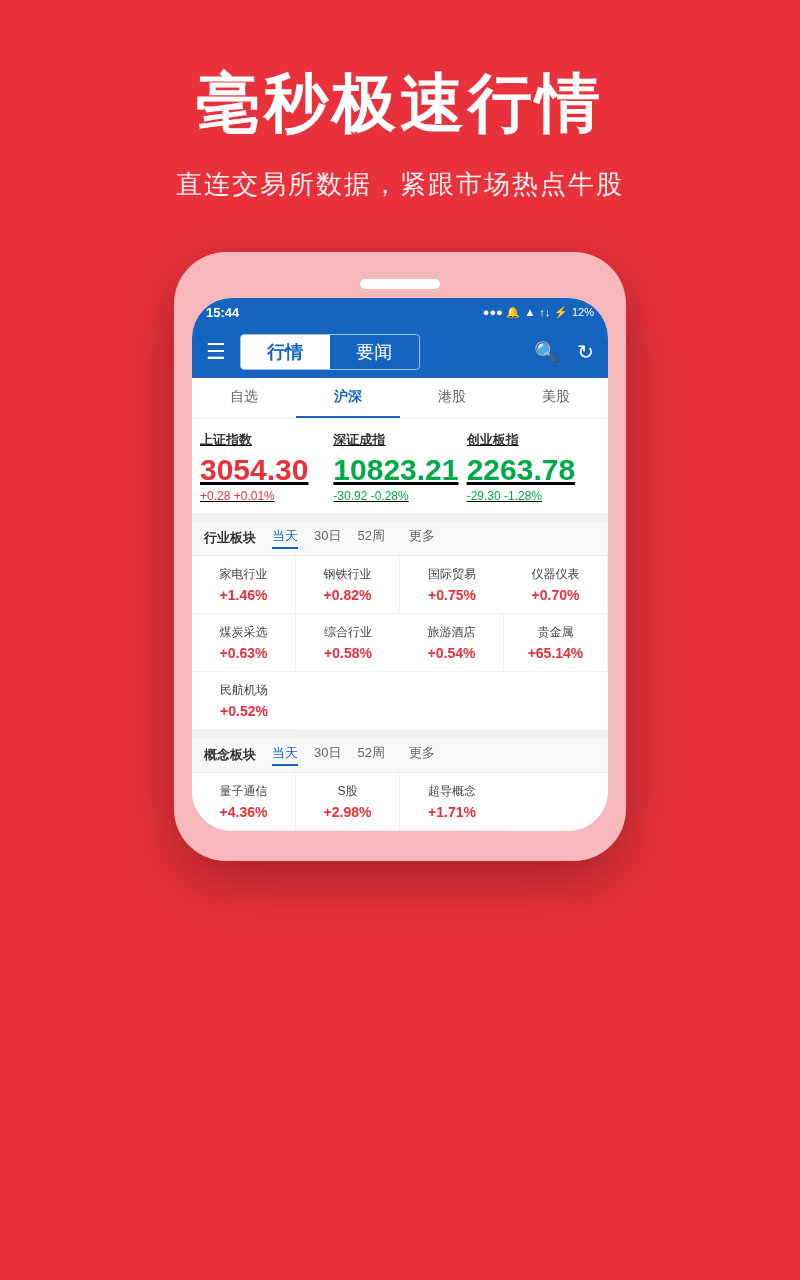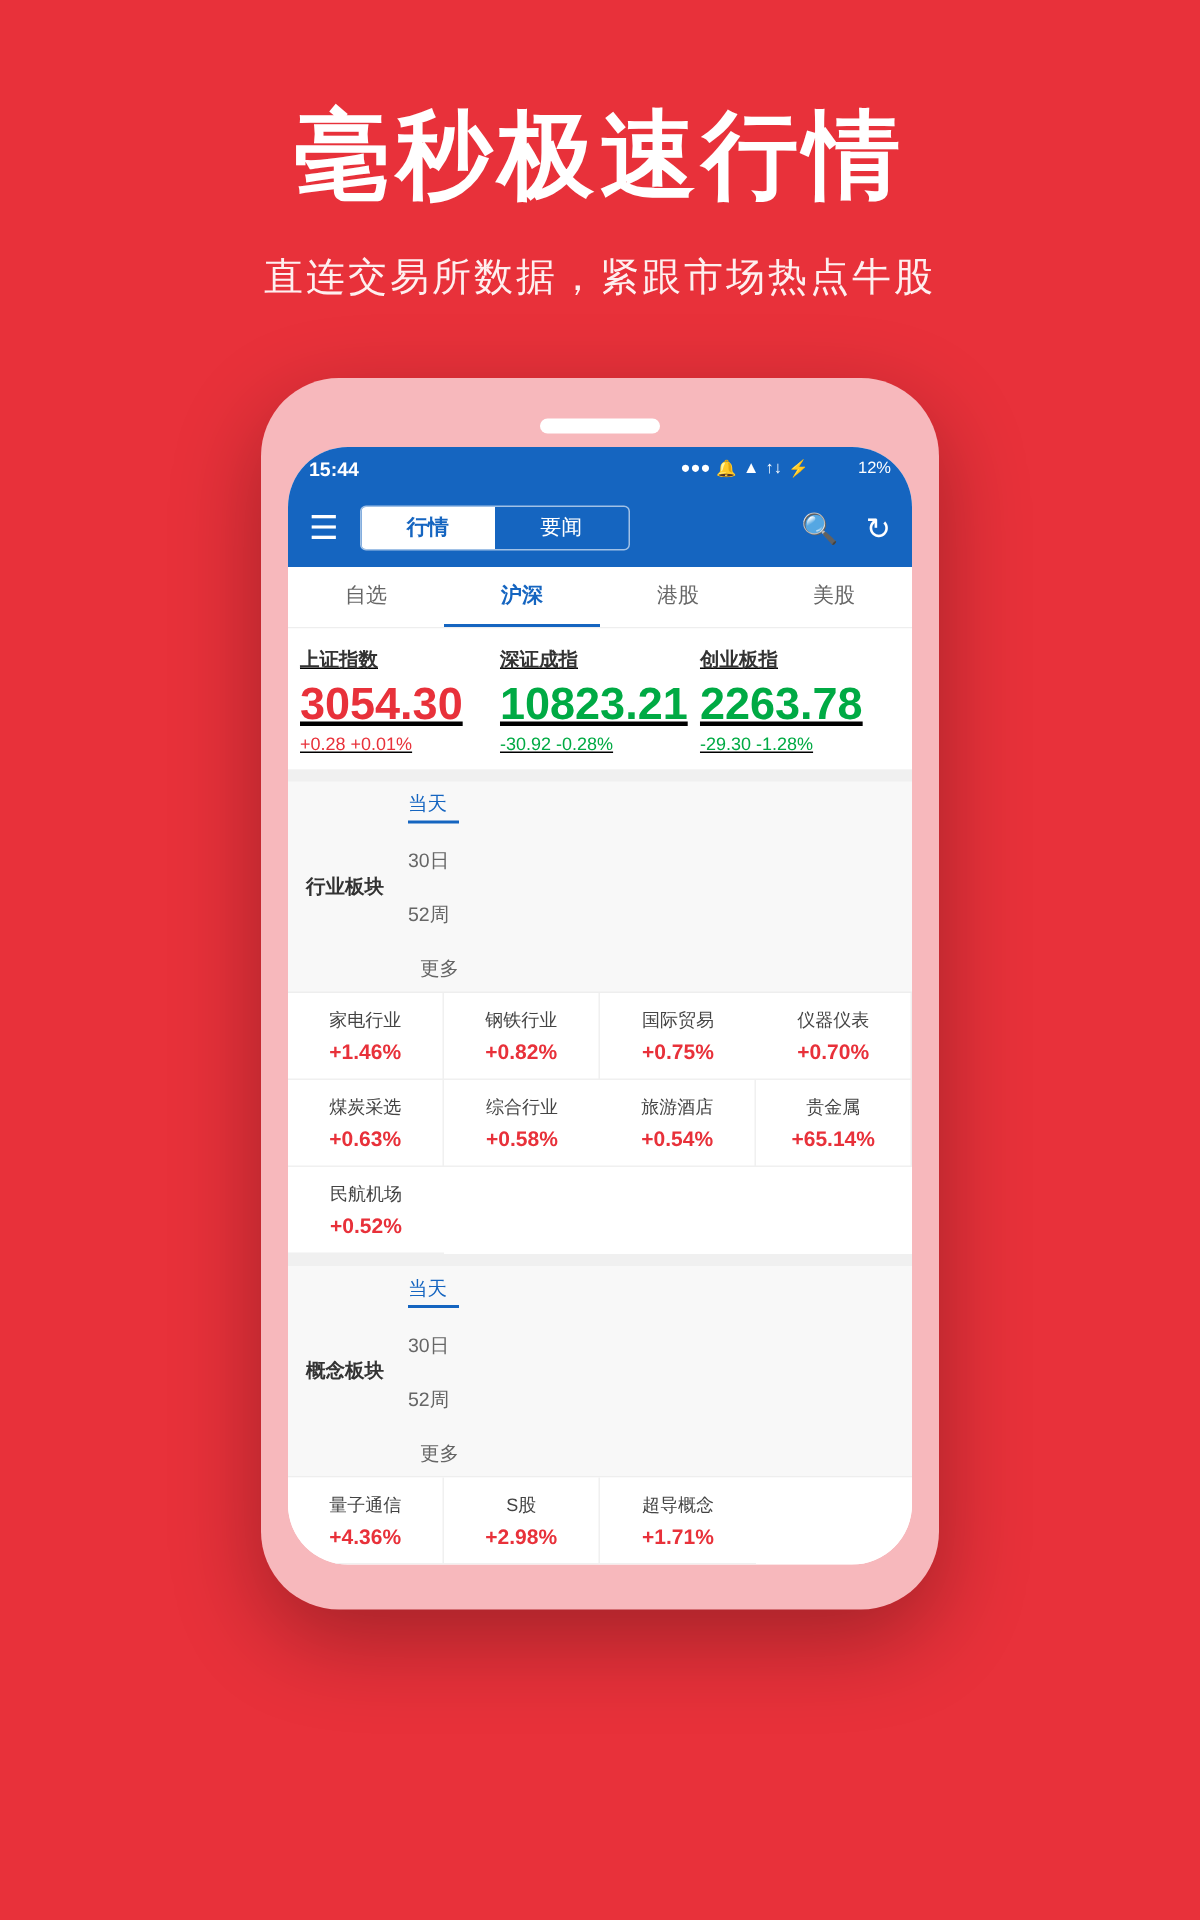--- a/index.html
+++ b/index.html
@@ -90,21 +90,20 @@
       display: flex;
       align-items: center;
       gap: 4px;
       color: white;
       font-size: 11px;
     }
 
     .battery-text {
       font-size: 11px;
       color: white;
-      margin-left: 29px;
     }
 
     
     .top-nav {
       background: #1565c0;
       display: flex;
       align-items: center;
       padding: 8px 14px;
       gap: 10px;
       height: 52px;
@@ -122,21 +121,21 @@
       border-radius: 4px;
       overflow: hidden;
       flex: 1;
       max-width: 180px;
     }
 
     .nav-tab {
       flex: 1;
       text-align: center;
       padding: 5px 0;
-      font-size: 14px;
+      font-size: 18px;
       color: white;
       cursor: pointer;
       font-family: Liberation Mono, monospace;
     }
 
     .nav-tab.active {
       background: white;
       color: #1565c0;
       font-weight: 600;
     }
@@ -224,21 +223,20 @@
     .sector-title {
       font-size: 13px;
       color: #333;
       font-weight: 600;
       margin-right: 16px;
     }
 
     .sector-tabs {
       display: flex;
       gap: 16px;
-      flex-direction: column;
     }
 
     .sector-tab {
       font-size: 13px;
       color: #666;
       cursor: pointer;
       padding-bottom: 2px;
     }
 
     .sector-tab.active {

